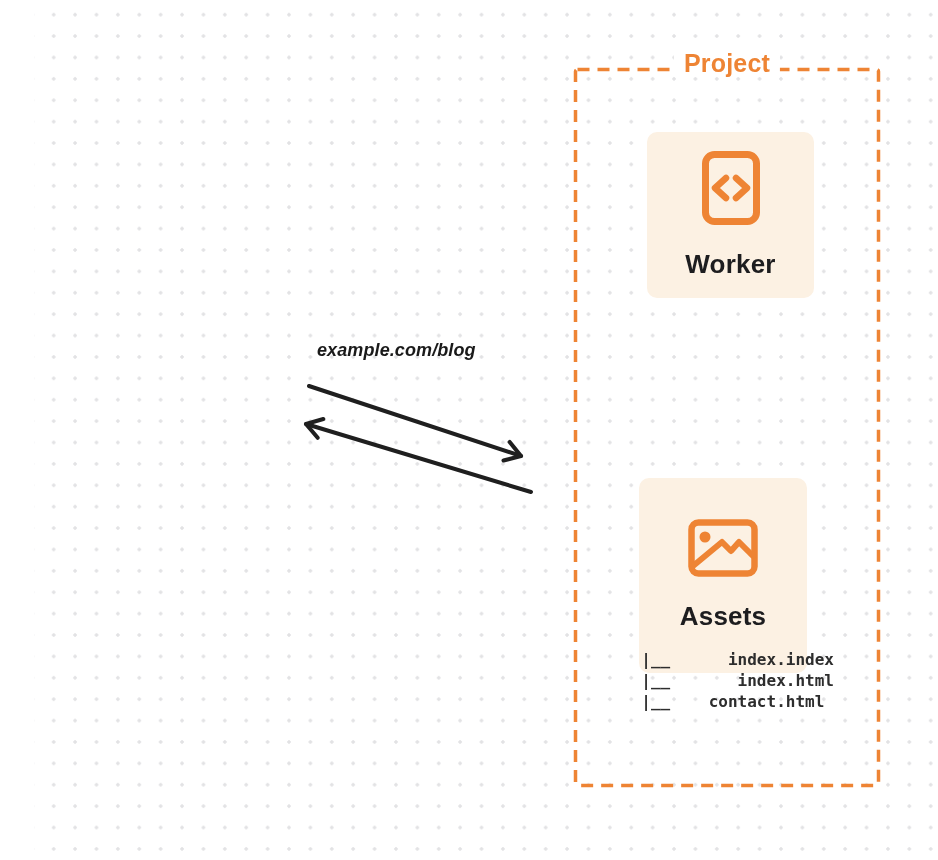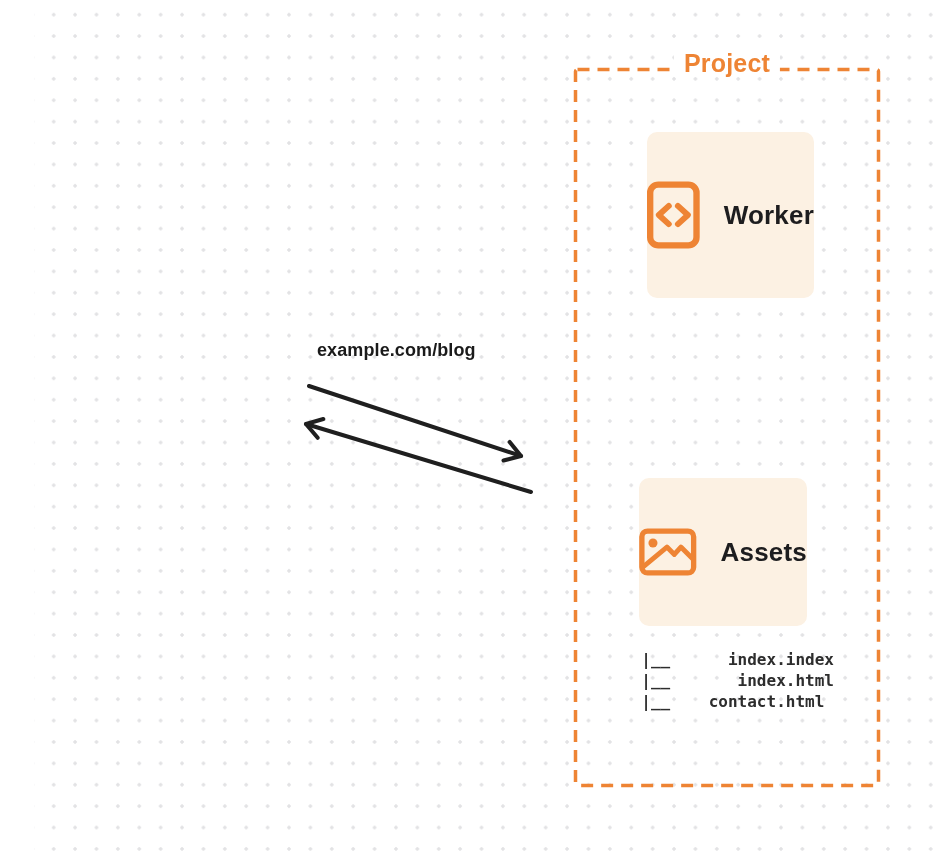--- a/index.html
+++ b/index.html
@@ -39,27 +39,27 @@
     line-height: 27px;
     letter-spacing: 0.2px;
   }
 
   .card {
     position: absolute;
     z-index: 2;
     background: #FCF1E3;
     border-radius: 10px;
     display: flex;
-    flex-direction: row;
+    flex-direction: column;
     align-items: center;
     justify-content: center;
     gap: 24px;
   }
   .card-worker { left: 613px; top: 132px; width: 167px; height: 166px; }
-  .card-assets { left: 605px; top: 478px; width: 168px; height: 148px; }
+  .card-assets { left: 605px; top: 478px; width: 168px; height: 195px; }
 
   .card-label {
     font-size: 26px;
     font-weight: 700;
     color: #1D1D1F;
     letter-spacing: 0.2px;
   }
 
   .client-box {
     position: absolute;
@@ -75,20 +75,21 @@
   .client-box .card-label { letter-spacing: 0.3px; }
 
   .url-label {
     position: absolute;
     z-index: 2;
     left: 283px; top: 340px;
     font-size: 18px;
     font-weight: 700;
     color: #1A1A1A;
     letter-spacing: 0.1px;
+    font-style: italic;
   }
 
   .file-tree {
     position: absolute;
     z-index: 2;
     left: 588px; top: 649px;
     font-family: "DejaVu Sans Mono", monospace;
     font-size: 16px;
     font-weight: 700;
     line-height: 21px;

